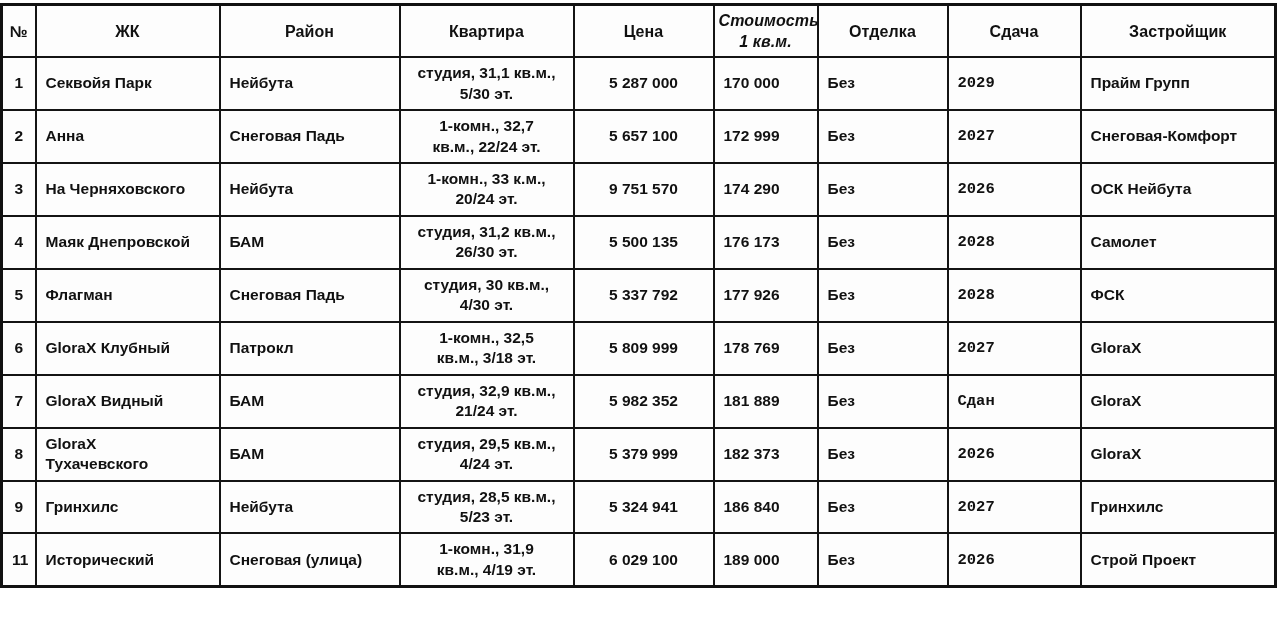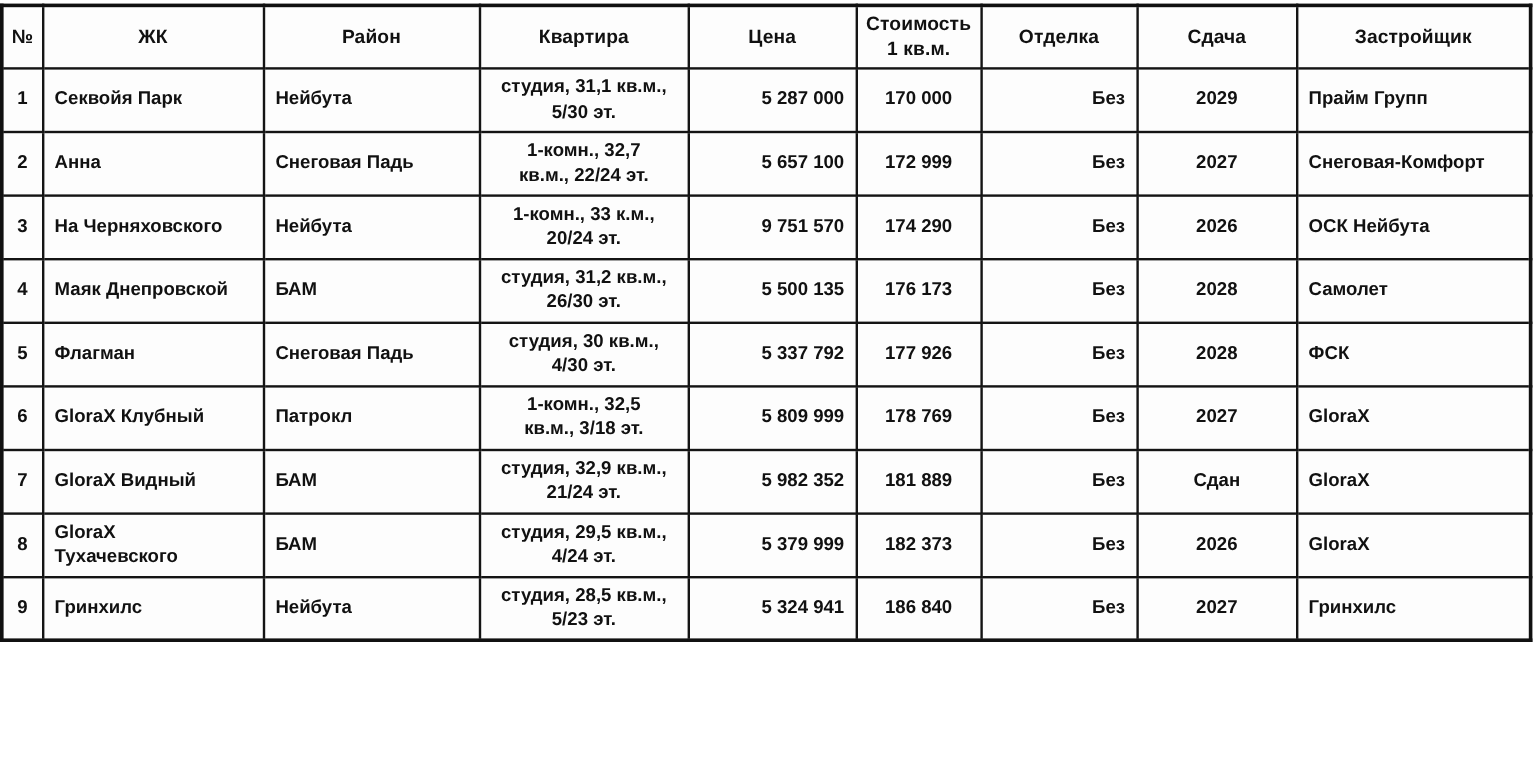--- a/index.html
+++ b/index.html
@@ -47,43 +47,44 @@
     font-size: 16px;
     height: 47px;
     padding: 4px 4px;
     letter-spacing: .1px;
   }
   th.h-sqm {
     font-size: 14.5px;
     line-height: 1.45;
     padding-left: 2px;
     padding-right: 2px;
+    font-style: italic;
   }
   th.h-num { font-size: 15px; }
 
   
   col.c-num    { width: 34px; }
   col.c-name   { width: 184px; }
   col.c-dist   { width: 180px; }
   col.c-flat   { width: 174px; }
   col.c-price  { width: 140px; }
   col.c-sqm    { width: 104px; }
   col.c-finish { width: 130px; }
   col.c-due    { width: 133px; }
   col.c-dev    { width: 195px; }
 
   
   td.n-cell      { text-align: center; font-size: 16px; padding-left: 2px; padding-right: 2px; }
   td.name-cell   { text-align: left;  padding-left: 12px; }
   td.dist-cell   { text-align: left;  padding-left: 12px; margin-top: 15px; }
   td.flat-cell   { text-align: center;  padding-left: 9px; font-size: 15px; line-height: 1.38; }
-  td.price-cell  { text-align: right;  padding-left: 12px; color: #1b2433; }
-  td.sqm-cell    { text-align: center; }
-  td.finish-cell { text-align: right;  padding-left: 11px; }
-  td.due-cell    { text-align: center; }
+  td.price-cell  { text-align: center;  padding-left: 12px; color: #1b2433; }
+  td.sqm-cell    { text-align: left; }
+  td.finish-cell { text-align: left;  padding-left: 11px; }
+  td.due-cell    { text-align: left; font-family: Liberation Mono, monospace; }
   td.dev-cell    { text-align: left;  padding-left: 13px; line-height: 1.36; }
 
   tbody tr { height: 50px; }
   tbody tr.tall { height: 53px; }
 </style>
 </head>
 <body>
 
 <div id="table-wrap">
   <table class="realty">
@@ -207,15 +208,26 @@
           <td class="n-cell">9</td>
           <td class="name-cell">Гринхилс</td>
           <td class="dist-cell">Нейбута</td>
           <td class="flat-cell"><span>студия, 28,5 кв.м.,</span><br><span>5/23 эт.</span></td>
           <td class="price-cell">5 324 941</td>
           <td class="sqm-cell">186 840</td>
           <td class="finish-cell">Без</td>
           <td class="due-cell">2027</td>
           <td class="dev-cell"><span>Гринхилс</span></td>
         </tr>
+        <tr>
+          <td class="n-cell">11</td>
+          <td class="name-cell">Исторический</td>
+          <td class="dist-cell">Снеговая (улица)</td>
+          <td class="flat-cell"><span>1-комн., 31,9</span><br><span>кв.м., 4/19 эт.</span></td>
+          <td class="price-cell">6 029 100</td>
+          <td class="sqm-cell">189 000</td>
+          <td class="finish-cell">Без</td>
+          <td class="due-cell">2026</td>
+          <td class="dev-cell"><span>Строй Проект</span></td>
+        </tr>
       </tbody>
   </table>
 </div>
 
 </body></html>

